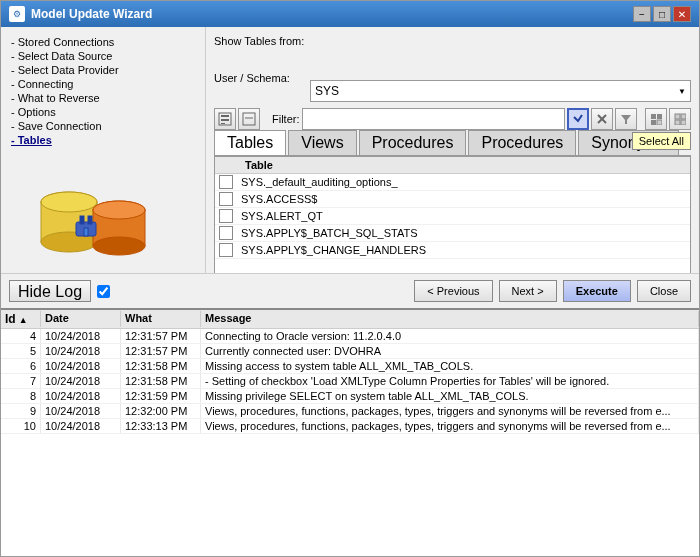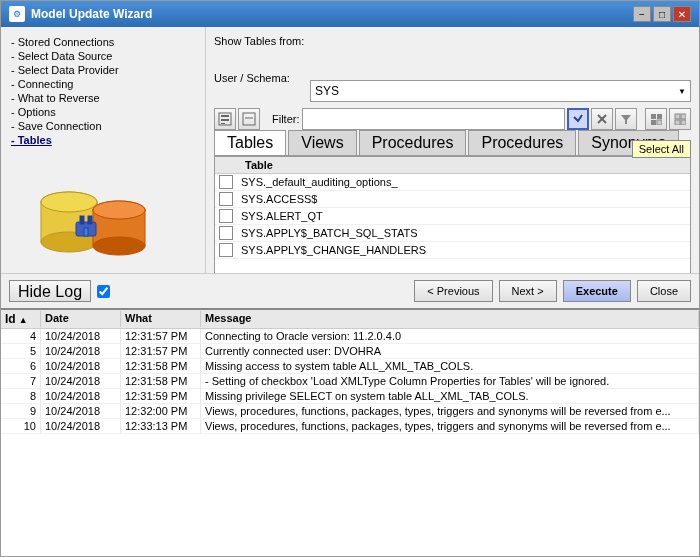--- a/index.html
+++ b/index.html
@@ -37,21 +37,21 @@
     .schema-label { font-size: 11px; width: 90px; }
     .schema-combo { flex: 1; height: 22px; border: 1px solid #999; background: white; padding: 0 4px; font-size: 11px; display: flex; align-items: center; justify-content: space-between; margin-top: 27px; }
     .combo-arrow { font-size: 8px; }
 
     
     .toolbar-row { display: flex; align-items: center; gap: 2px; position: relative; }
     .toolbar-btn { width: 22px; height: 22px; border: 1px solid #999; background: linear-gradient(to bottom, #f8f8f8, #e0e0e0); display: flex; align-items: center; justify-content: center; cursor: pointer; font-size: 10px; }
     .toolbar-separator { width: 4px; }
     .filter-label { font-size: 11px; margin-left: 4px; }
     .filter-input { flex: 1; height: 22px; border: 1px solid #999; background: white; padding: 0 4px; font-size: 11px; }
-    .select-all-popup { position: absolute; right: 0; top: 32px; background: #ffffc0; border: 1px solid #888; padding: 2px 6px; font-size: 11px; z-index: 10; white-space: nowrap; }
+    .select-all-popup { position: absolute; right: 0; top: 24px; background: #ffffc0; border: 1px solid #888; padding: 2px 6px; font-size: 11px; z-index: 10; white-space: nowrap; }
 
     
     .tabs { display: flex; border-bottom: 1px solid #999; margin-bottom: 0; }
     .tab { padding: 3px 12px; border: 1px solid #999; border-bottom: none; background: #d8d8d8; margin-right: 2px; cursor: pointer; font-size: 16px; }
     .tab.active { background: white; font-weight: normal; }
 
     
     .table-area { border: 1px solid #999; background: white; flex: 1; overflow: hidden; display: flex; flex-direction: column; }
     .table-header { background: #e8e8e8; padding: 2px 8px 2px 30px; font-size: 11px; font-weight: bold; border-bottom: 1px solid #ccc; }
     .table-body { flex: 1; overflow-y: auto; }

